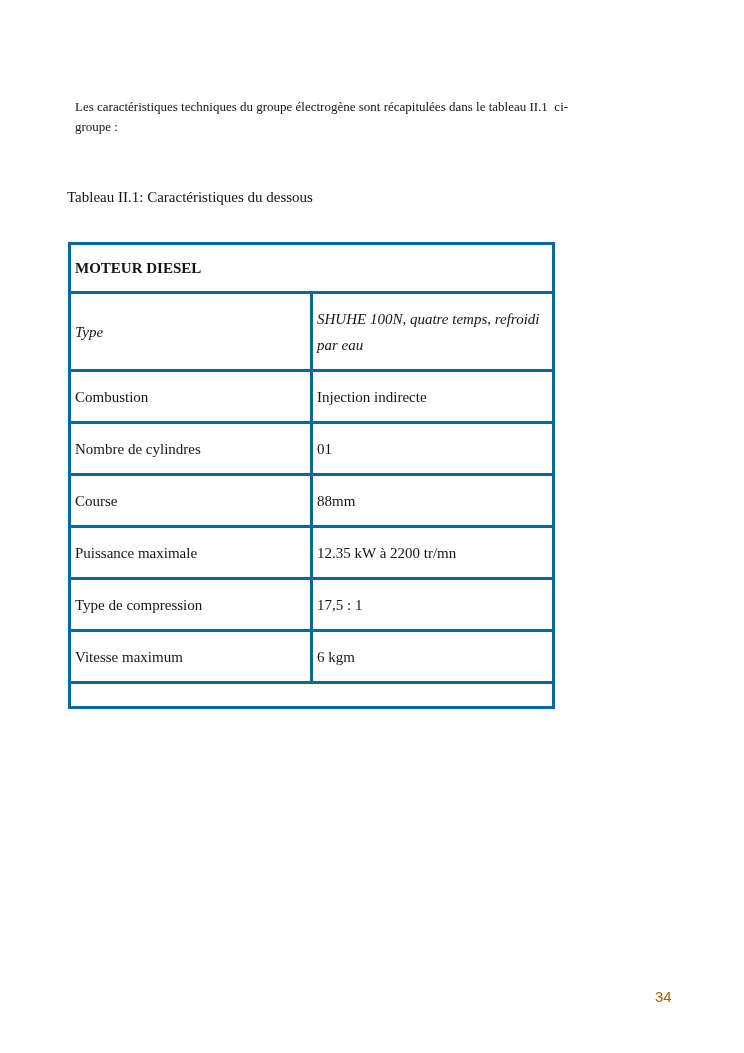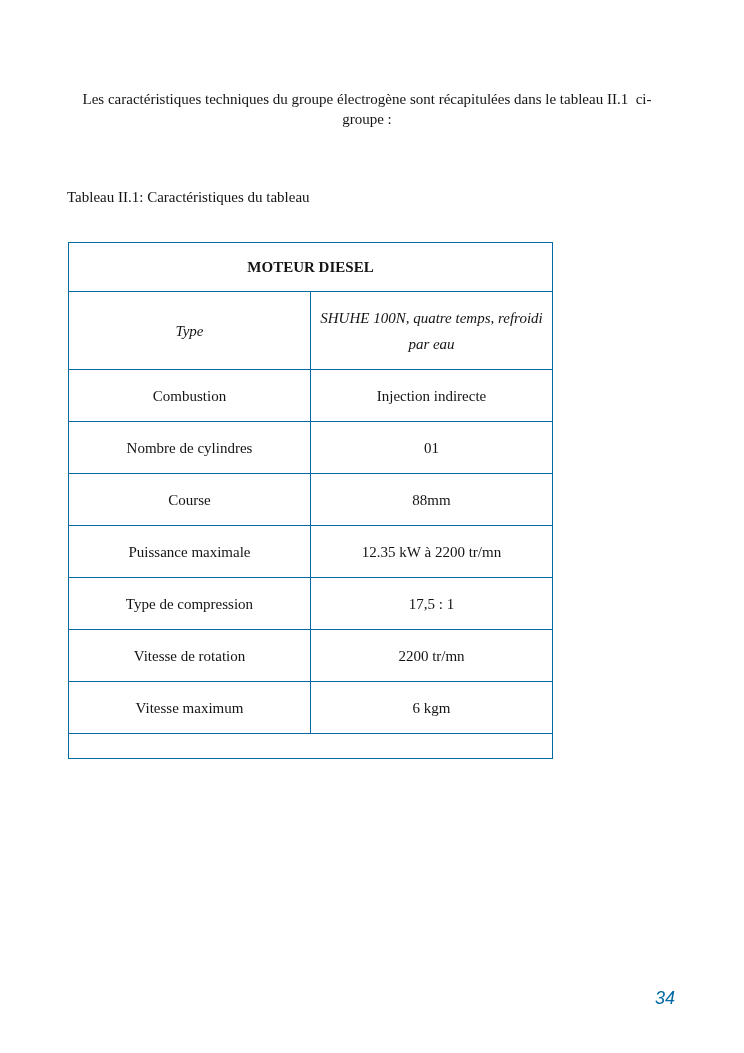--- a/index.html
+++ b/index.html
@@ -10,76 +10,73 @@
     background: #ffffff;
     font-family: "Liberation Serif", "DejaVu Serif", serif;
     color: #141414;
     overflow: hidden;
   }
   .intro {
     position: absolute;
     left: 67px;
     top: 89px;
     width: 600px;
-    font-size: 15px;
+    font-size: 13px;
     line-height: 20px;
     white-space: pre-wrap;
-    margin: 0;
-    text-align: center;
+    margin: 8px;
   }
   .caption {
     position: absolute;
     left: 67px;
     top: 189px;
     width: 500px;
     font-size: 15px;
     margin: 0;
   }
   table.spec-table {
     position: absolute;
     left: 68px;
     top: 242px;
     width: 484px;
     border-collapse: collapse;
     table-layout: fixed;
     font-size: 15px;
     color: #141414;
   }
   table.spec-table td {
-    border: 1px solid #0369a1;
-    text-align: center;
+    border: 3px solid #0369a1;
     vertical-align: middle;
     padding: 0 4px;
     line-height: 26px;
     overflow: hidden;
   }
   .b { font-weight: bold; }
   tr.r-title  { height: 49px; }
   tr.r-head   { height: 81px; }
   tr.r-type   { height: 78px; font-style: italic; }
   tr.r-std    { height: 52px; }
   tr.r-empty  { height: 25px; }
   .pageno {
     position: absolute;
     left: 655px;
     top: 988px;
     font-family: "Liberation Sans", "DejaVu Sans", sans-serif;
-    font-size: 18px;
-    color: #0369a1;
-    font-style: italic;
+    font-size: 15px;
+    color: #a16207;
   }
 </style>
 </head>
 <body>
 
 <div class="page">
 
   <p class="intro"><span>Les caractéristiques techniques du groupe électrogène sont récapitulées dans le tableau II.1  ci-</span><br><span>groupe :</span></p>
 
-  <p class="caption">Tableau II.1: Caractéristiques du tableau</p>
+  <p class="caption">Tableau II.1: Caractéristiques du dessous</p>
 
   <table class="spec-table">
     <colgroup>
         <col style="width:242px">
         <col style="width:242px">
       </colgroup>
     <tbody>
       <tr class="r-title">
         <td colspan="2" class="b">MOTEUR DIESEL</td>
       </tr>
@@ -101,24 +98,20 @@
       </tr>
       <tr class="r-std">
         <td>Puissance maximale</td>
         <td>12.35 kW à 2200 tr/mn</td>
       </tr>
       <tr class="r-std">
         <td>Type de compression</td>
         <td>17,5 : 1</td>
       </tr>
       <tr class="r-std">
-        <td>Vitesse de rotation</td>
-        <td>2200 tr/mn</td>
-      </tr>
-      <tr class="r-std">
         <td>Vitesse maximum</td>
         <td>6 kgm</td>
       </tr>
       <tr class="r-empty">
         <td colspan="2"></td>
       </tr>
     </tbody>
   </table>
 
   <div class="pageno">34</div>

